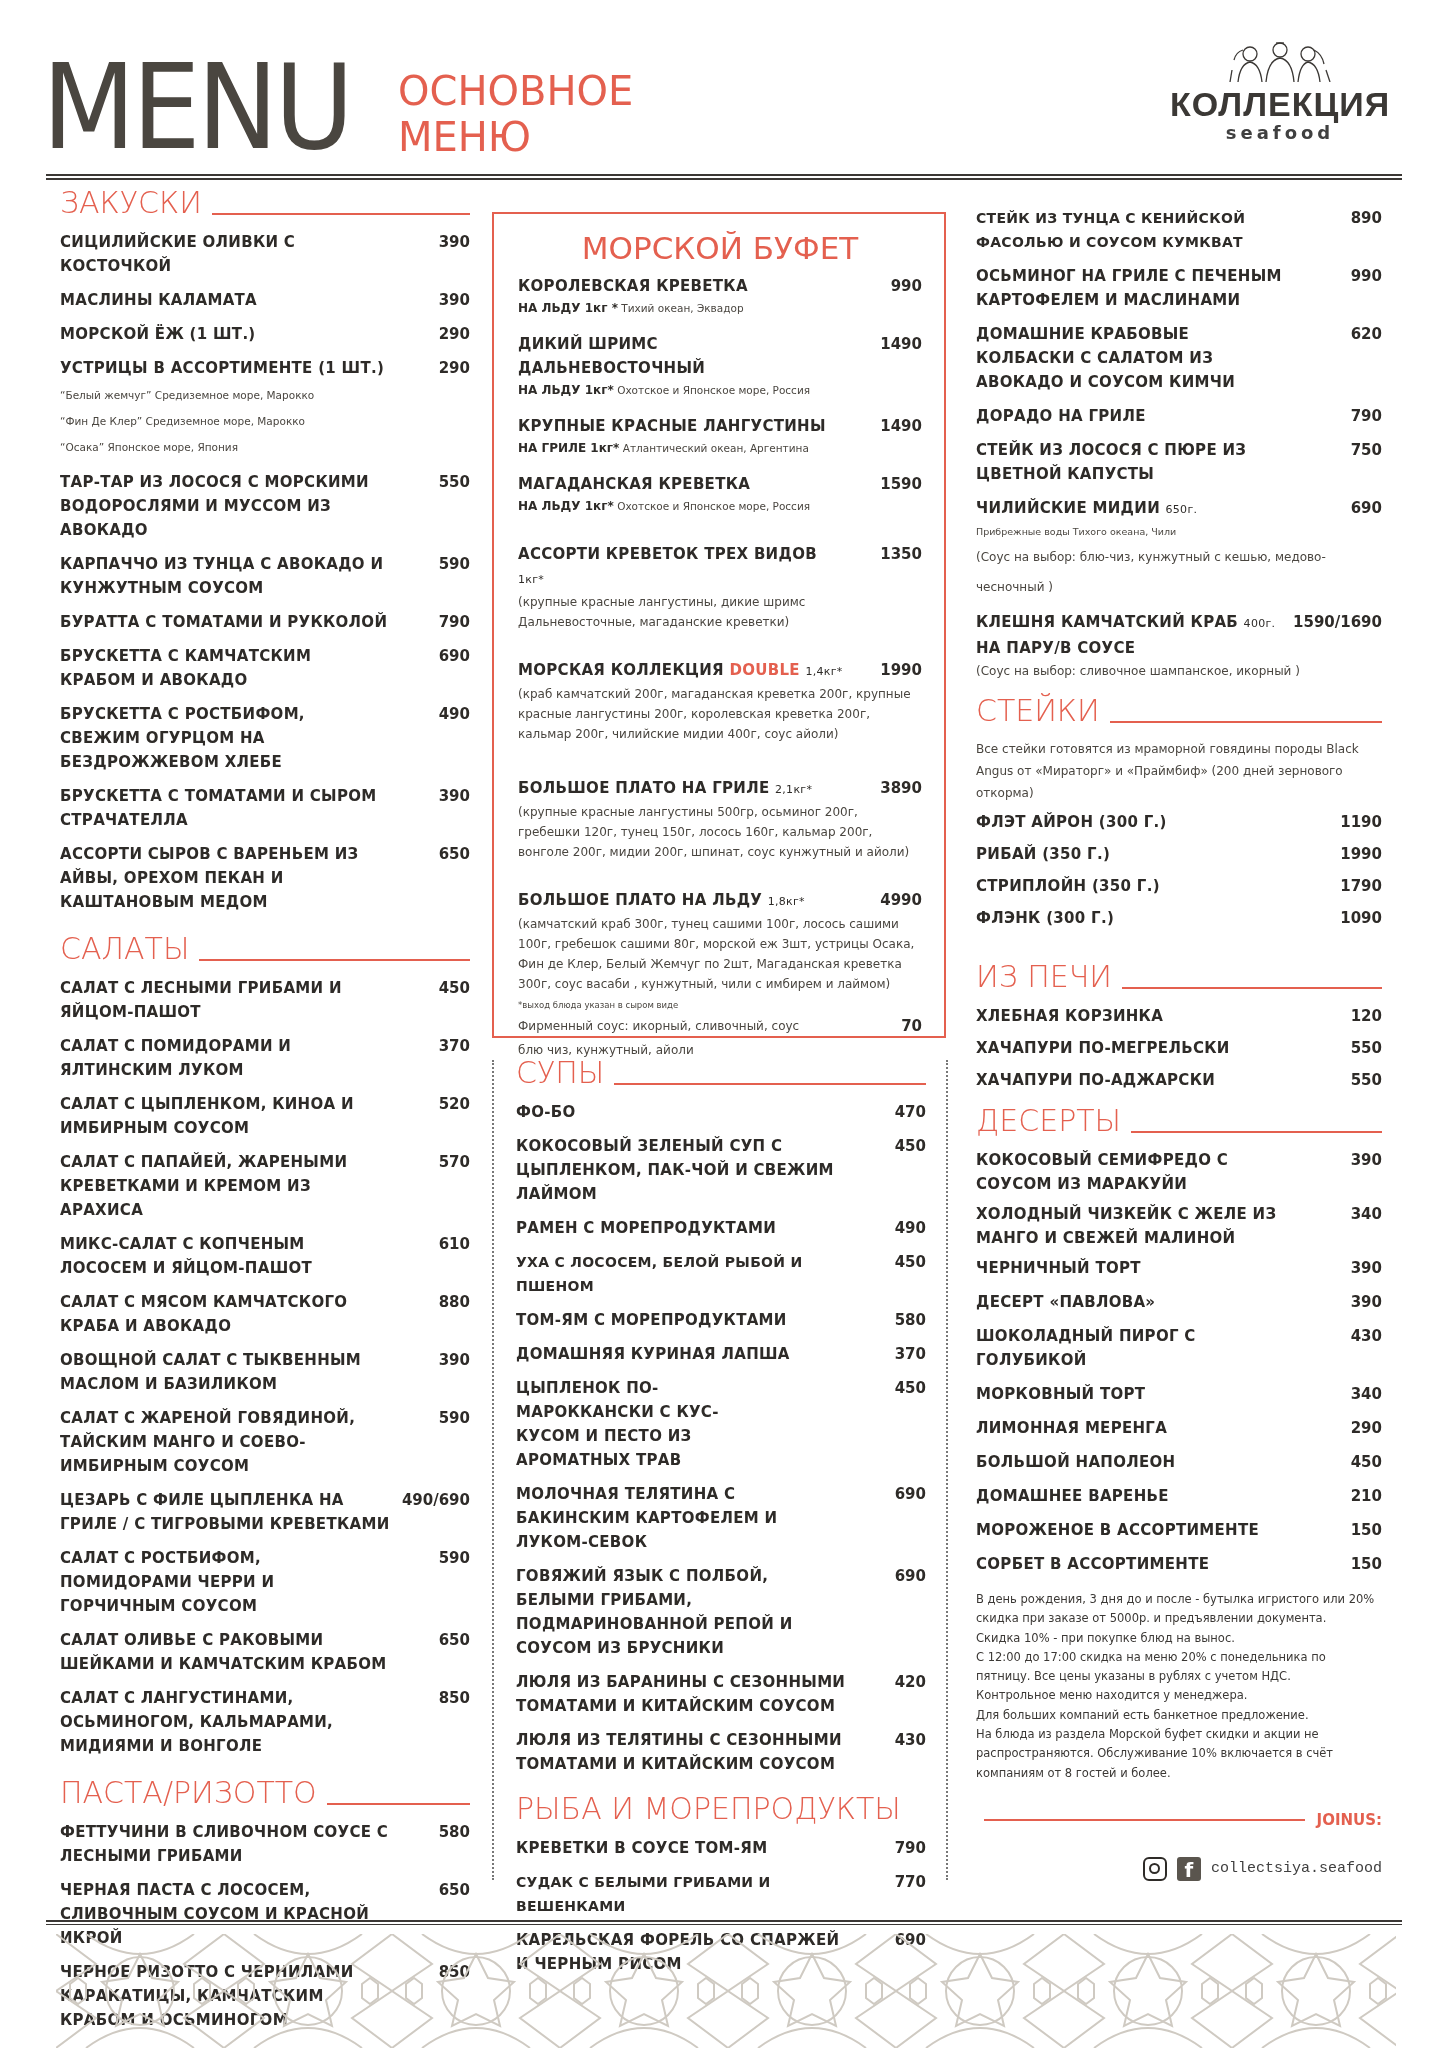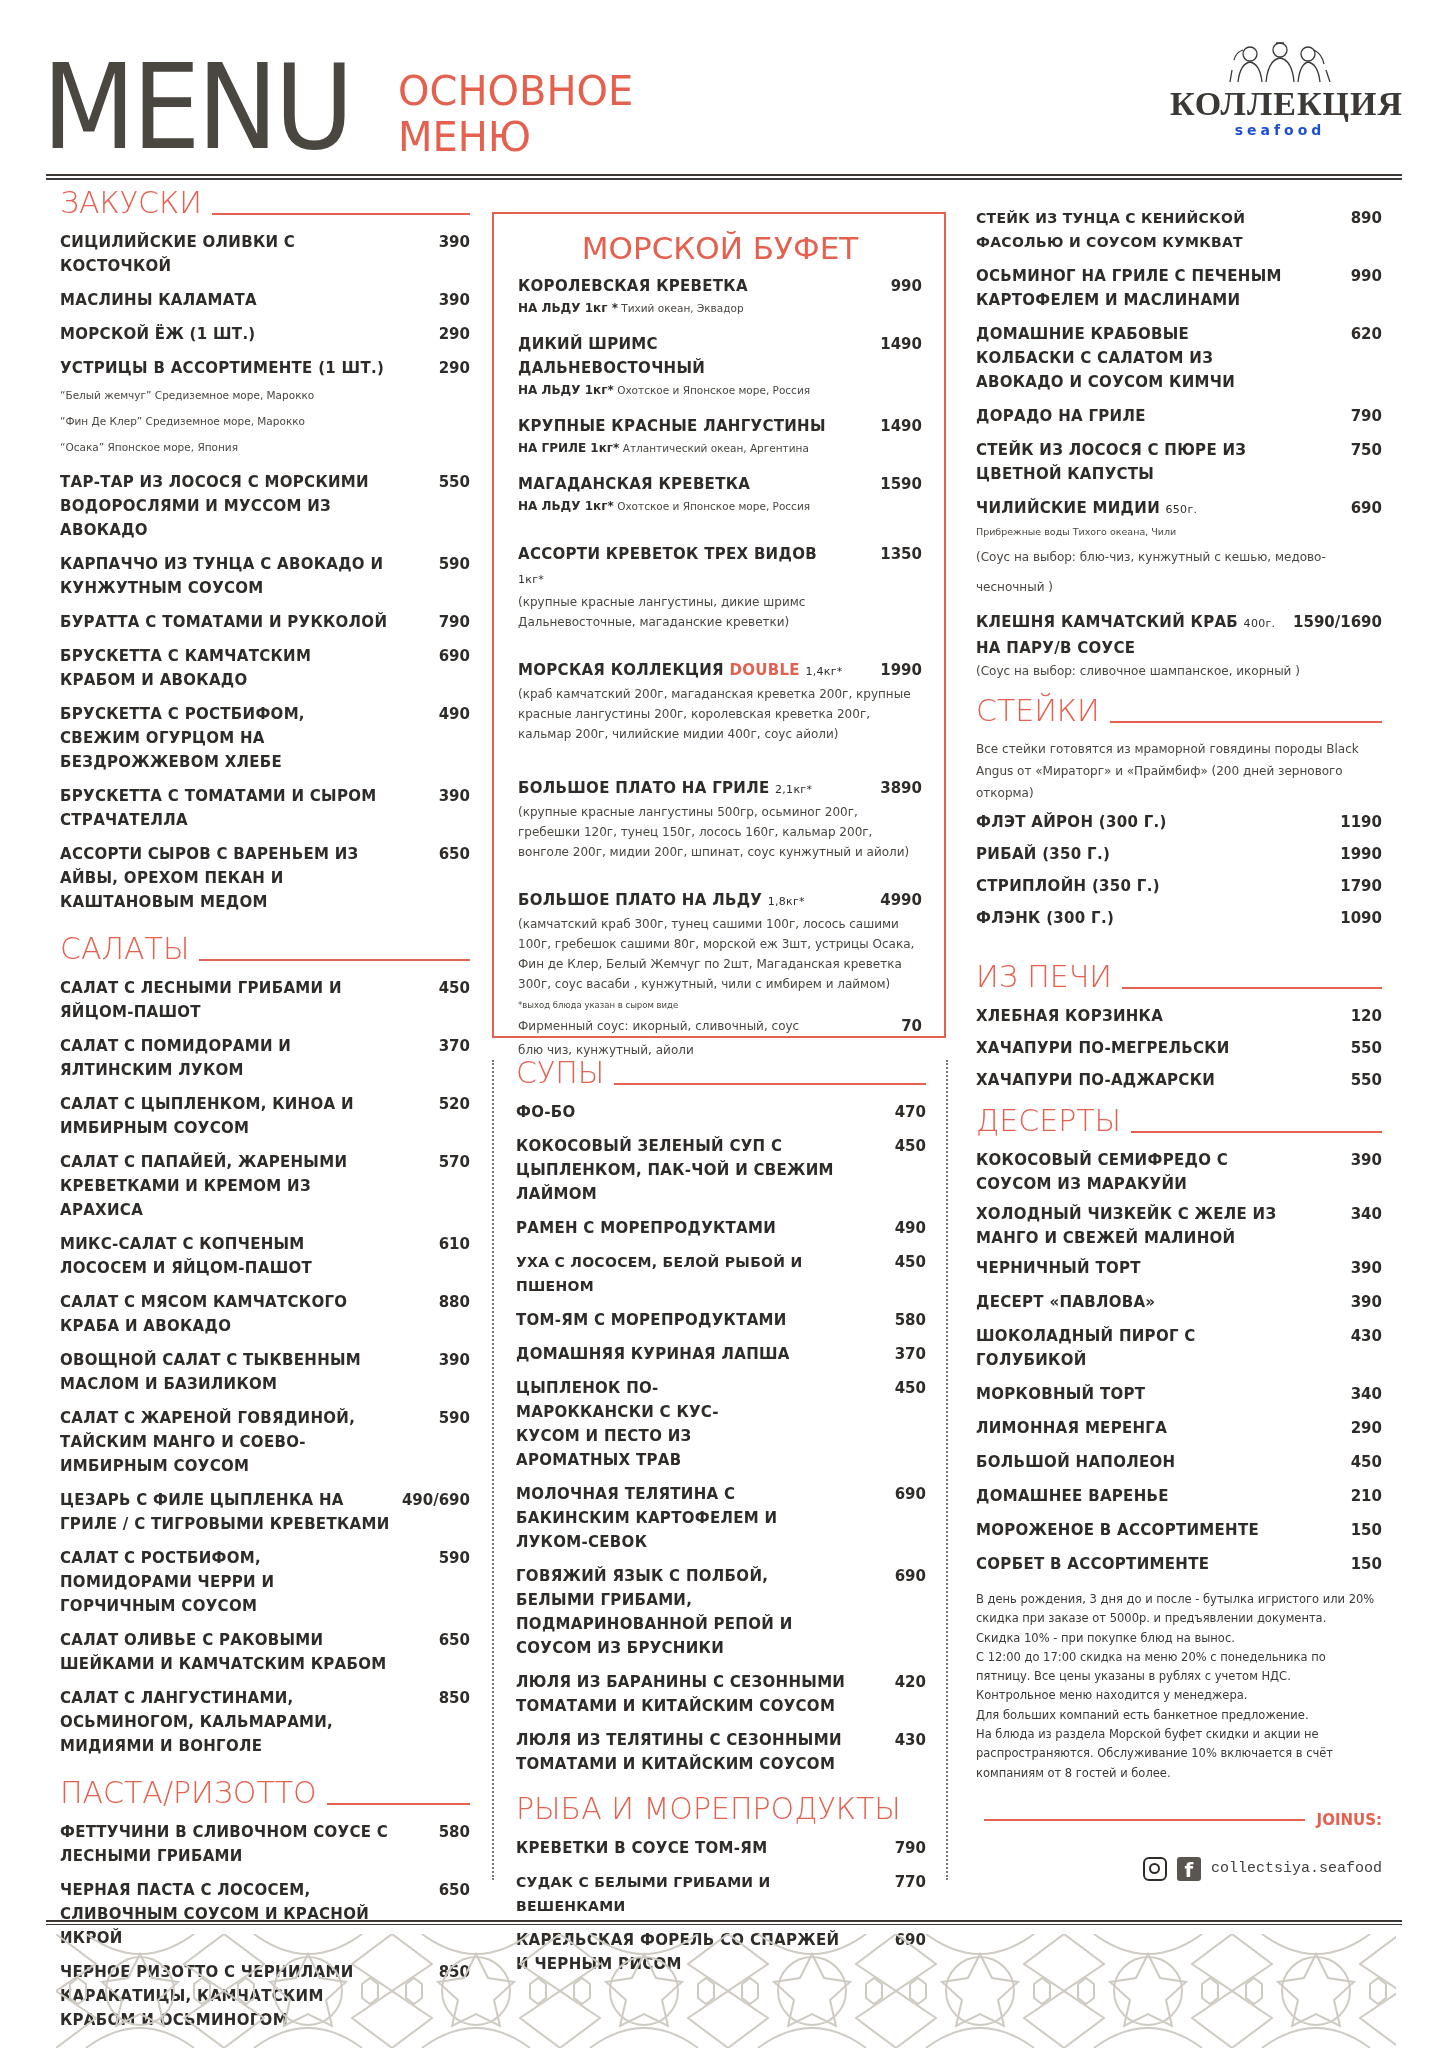--- a/index.html
+++ b/index.html
@@ -4,22 +4,22 @@
 <style>
   * { box-sizing: border-box; margin: 0; padding: 0; }
   html, body { width: 1448px; height: 2048px; background: #ffffff; }
   body { position: relative; font-family: "Liberation Sans", "DejaVu Sans", sans-serif; color: #2e2b28; overflow: hidden; }
 
   .header { position: absolute; left: 0; top: 0; width: 1448px; height: 148px; }
   .menu-word { position: absolute; left: 42px; top: 48px; font-family: "DejaVu Sans", sans-serif; font-size: 118px; font-weight: 400; letter-spacing: -4px; color: #4a4640; line-height: 1; transform: scaleX(0.92); transform-origin: left; }
   .subtitle { position: absolute; left: 398px; top: 68px; color: #e4604f; font-family: "DejaVu Sans", sans-serif; font-size: 40px; line-height: 46px; font-weight: 400; }
   .logo { position: absolute; left: 1170px; top: 40px; width: 220px; text-align: center; }
   .logo-figures { height: 42px; }
-  .logo-name { font-family: Liberation Serif, serif; font-weight: bold; font-size: 34px; letter-spacing: 1px; color: #3b3835; line-height: 36px; }
-  .logo-sub { font-family: "DejaVu Sans", sans-serif; font-weight: bold; font-size: 14px; letter-spacing: 4px; color: #1d4ed8; }
+  .logo-name { font-family: Liberation Sans, sans-serif; font-weight: bold; font-size: 34px; letter-spacing: 1px; color: #3b3835; line-height: 36px; }
+  .logo-sub { font-family: "DejaVu Sans", sans-serif; font-weight: bold; font-size: 18px; letter-spacing: 4px; color: #404040; }
 
   .top-rule { position: absolute; left: 46px; top: 174px; width: 1356px; height: 6px; border-top: 2px solid #3b3835; border-bottom: 2px solid #3b3835; }
 
   .col { position: absolute; }
   .col-left { left: 60px; top: 186px; width: 410px; }
   .col-right { left: 976px; top: 206px; width: 406px; }
 
   .sec-title { display: flex; align-items: flex-end; gap: 10px; color: #e4604f; font-family: "DejaVu Sans", sans-serif; font-weight: 300; font-size: 30px; line-height: 34px; margin-bottom: 10px; }
   .sec-title .rule { flex: 1; height: 2px; background: #e4604f; margin-bottom: 5px; }
 

